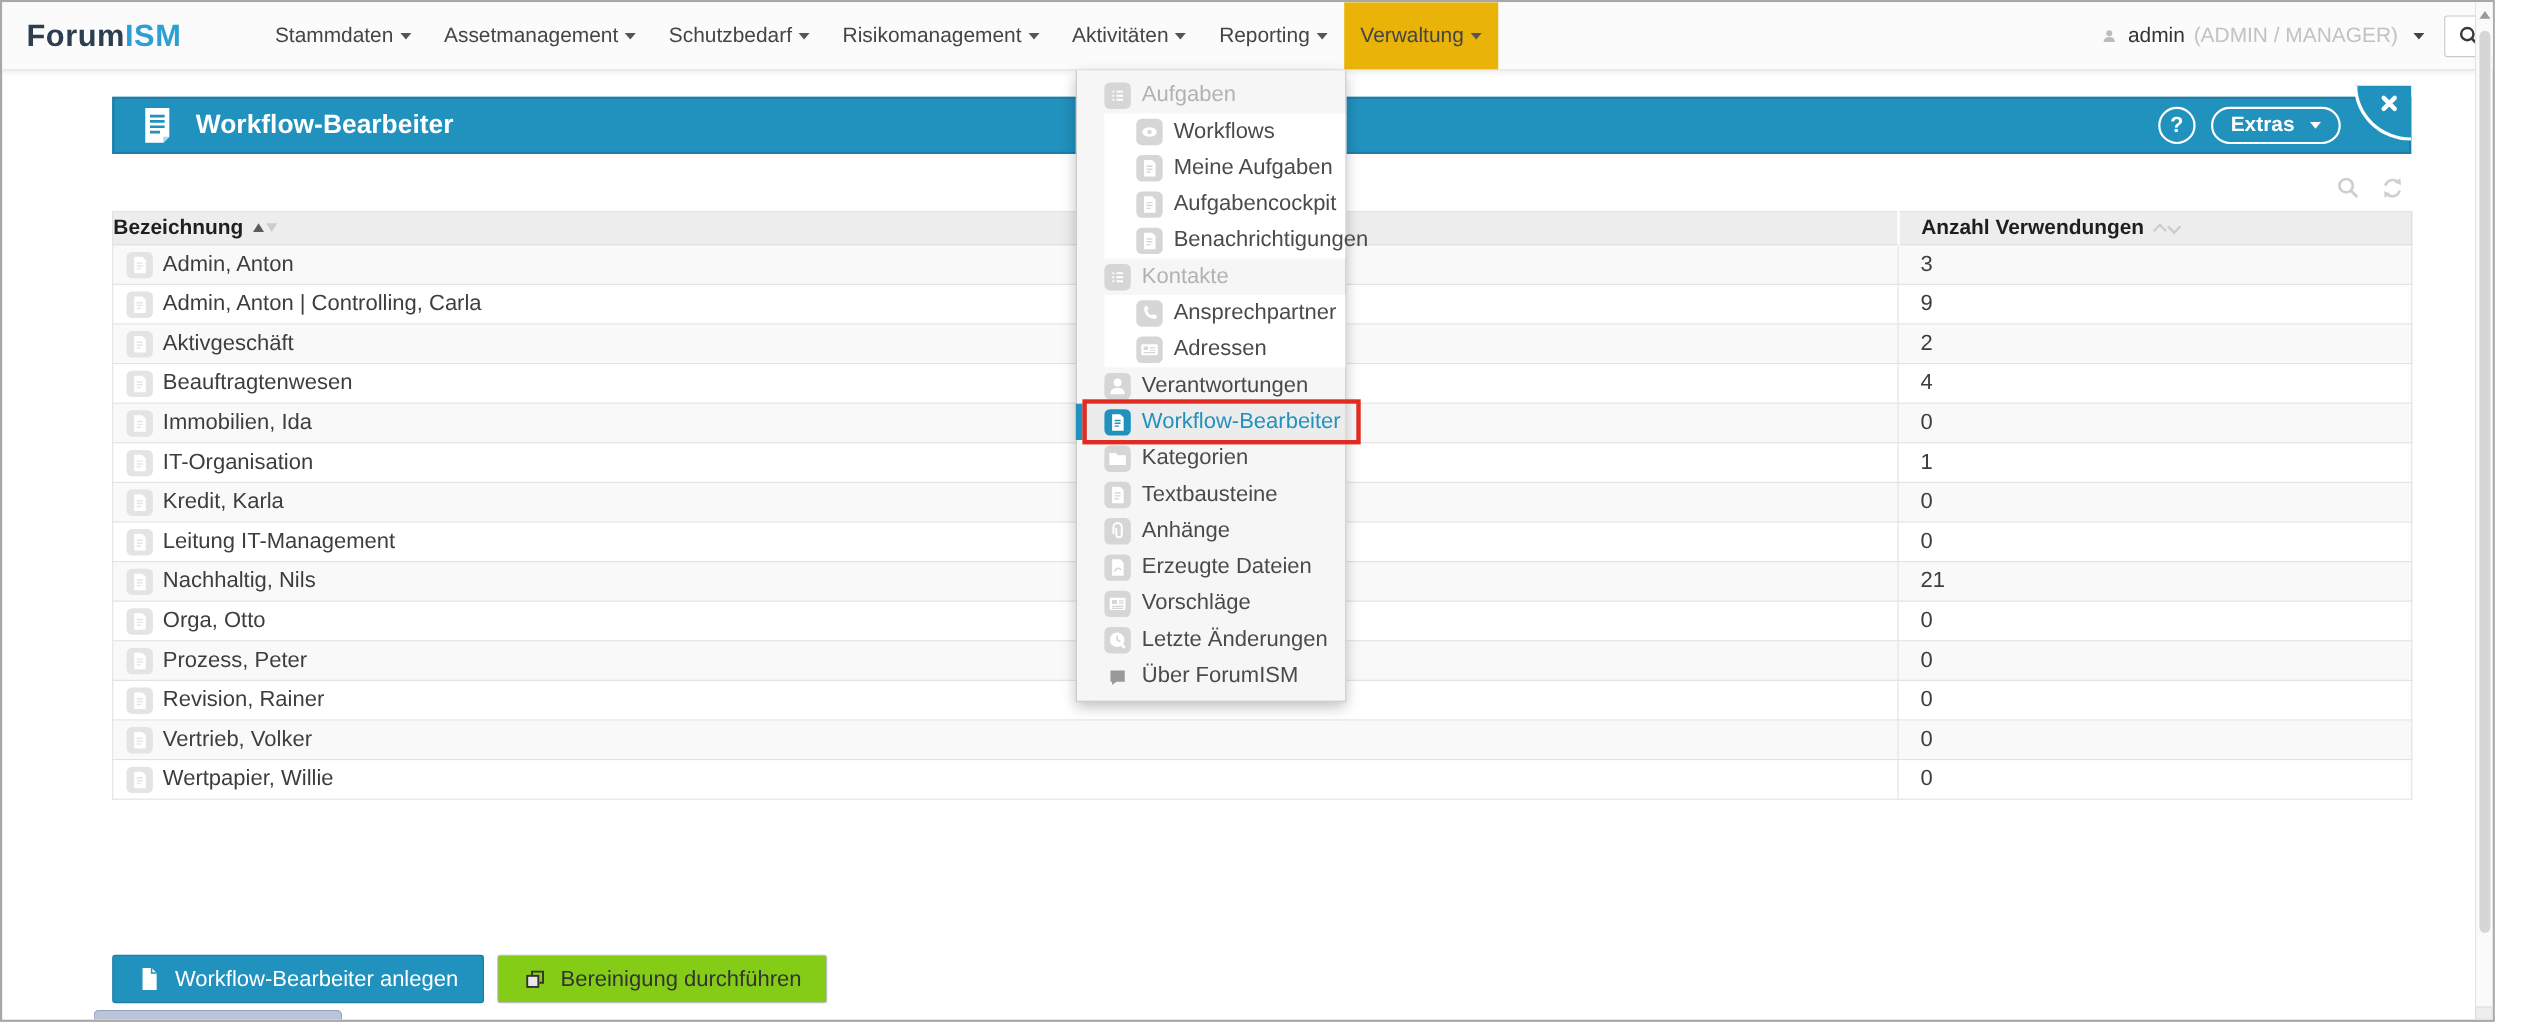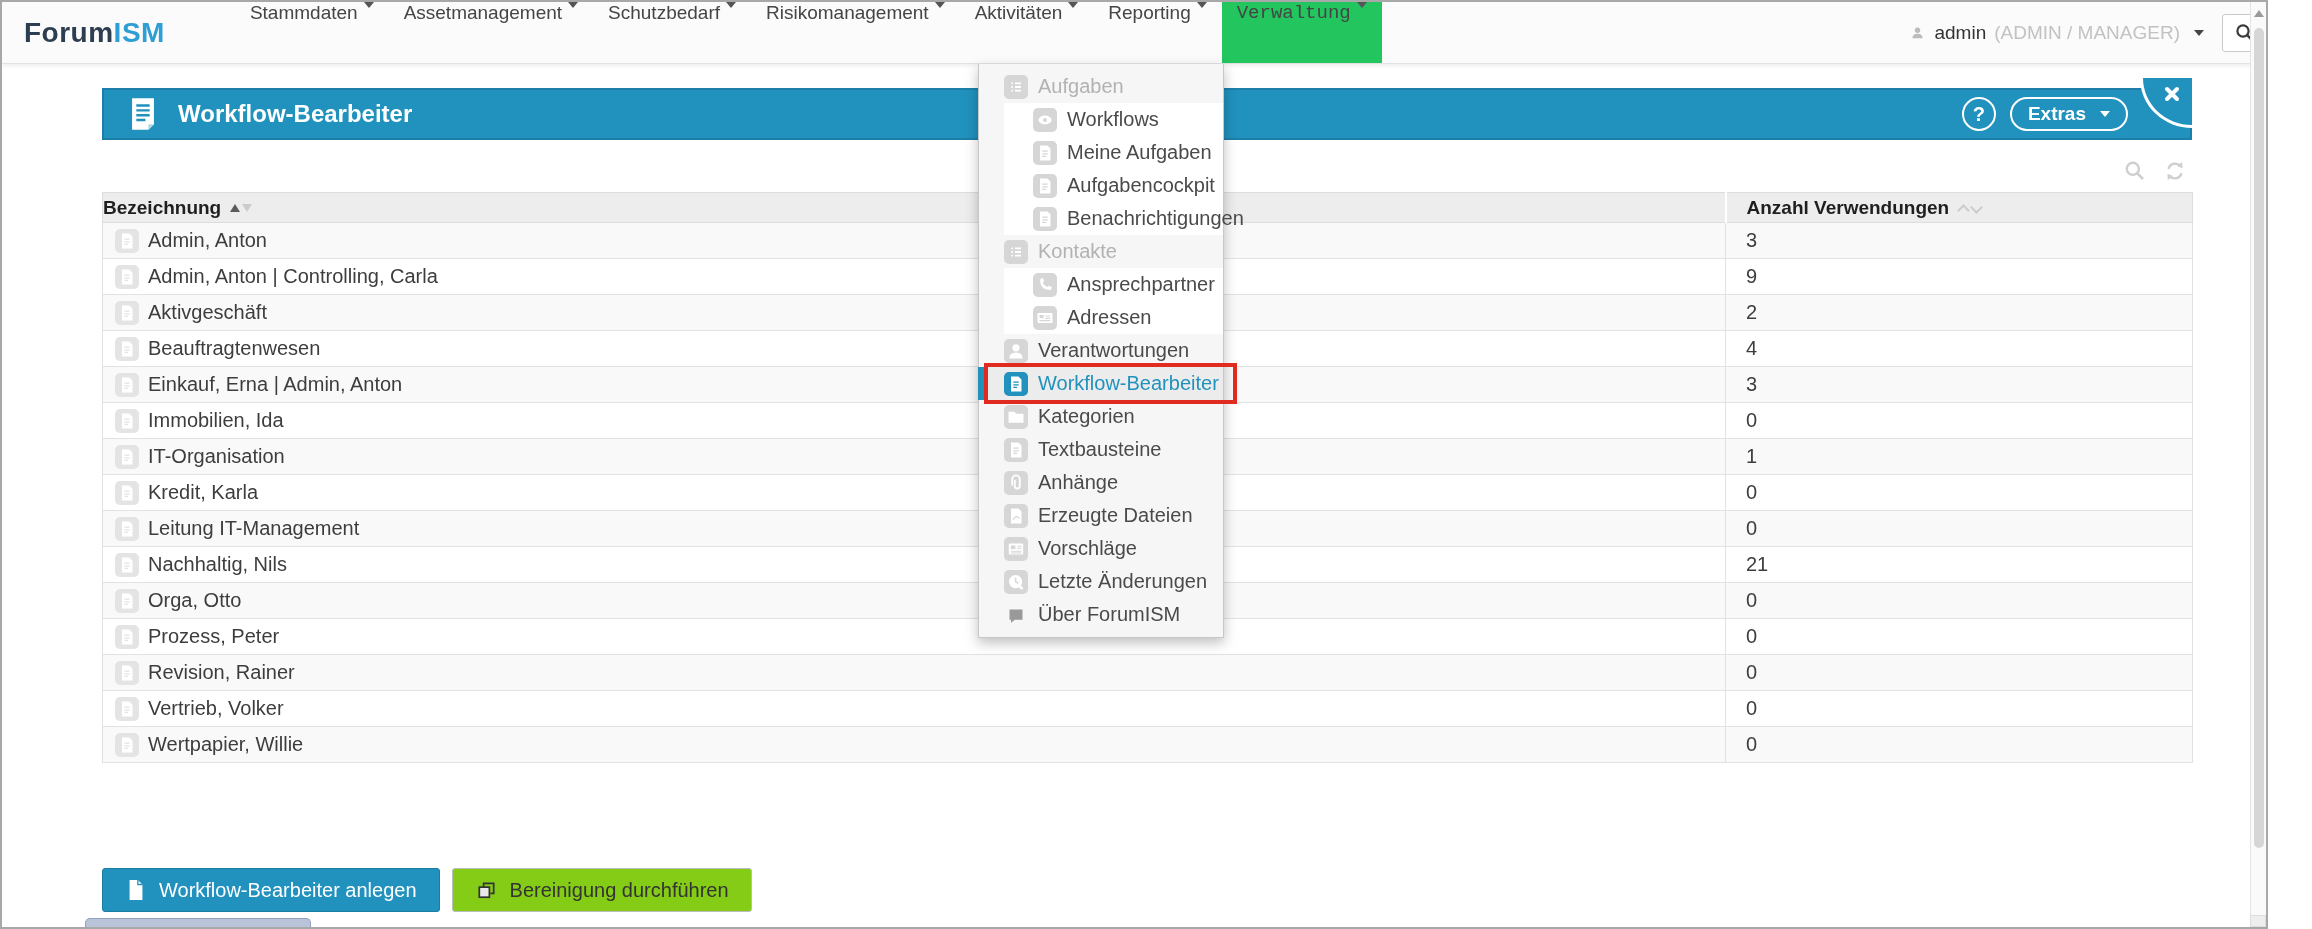--- a/index.html
+++ b/index.html
@@ -6,22 +6,22 @@
   body { font-family:"Liberation Sans", sans-serif; background:#fff; }
   .page { position:relative; width:2268px; height:929px; background:#fff; border:2px solid #a8a8a8; overflow:hidden; }
 
   
   .navbar { position:absolute; left:0; top:0; width:2292px; height:62px; background:#fbfbfb;
             border-bottom:1px solid #e2e2e2; box-shadow:0 2px 4px rgba(0,0,0,.07);
             display:flex; align-items:stretch; z-index:4; }
   .logo { display:flex; align-items:center; margin-left:22px; font-size:28px; font-weight:bold; letter-spacing:.5px; }
   .logo .lg1 { color:#2c3e50; } .logo .lg2 { color:#2e9fd4; }
   .nav-items { display:flex; margin-left:70px; }
-  .nav-item { display:flex; align-items:flex-start; padding:0 15px; font-size:19px; color:#454545; cursor:pointer; white-space:nowrap; }
-  .nav-item.active { background:#22c55e;font-family:Liberation Mono, monospace; }
+  .nav-item { display:flex; align-items:center; padding:0 15px; font-size:19px; color:#454545; cursor:pointer; white-space:nowrap; }
+  .nav-item.active { background:#eab308; }
   .caret { display:inline-block; width:0; height:0; border-left:5px solid transparent; border-right:5px solid transparent; border-top:6px solid #555; margin-left:6px; }
   .nav-right { margin-left:auto; display:flex; align-items:center; gap:18px; padding-right:26px; }
   .user { display:flex; align-items:center; gap:8px; font-size:19px; cursor:pointer; }
   .user-name { color:#333; }
   .user-roles { color:#c2c2c2; }
   .user .caret { border-top-color:#444; }
   .search-btn { width:46px; height:38px; background:#fff; border:1px solid #c9c9c9; border-radius:3px; display:flex; align-items:center; justify-content:center; cursor:pointer; }
 
   
   .vscroll { position:absolute; right:0; top:0; bottom:0; width:16px; background:#fafafa; border-left:1px solid #e3e3e3; z-index:15; }
@@ -285,28 +285,20 @@
 
           <tr>
             <td class="c-name"><span class="sq row-ic">
                 <svg width="24" height="24" viewBox="0 0 24 24">
                   <use href="#g-doc"></use>
                 </svg>
               </span><span class="nm">Beauftragtenwesen</span></td>
             <td class="c-count">4</td>
           </tr>
 
-          <tr>
-            <td class="c-name"><span class="sq row-ic">
-                <svg width="24" height="24" viewBox="0 0 24 24">
-                  <use href="#g-doc"></use>
-                </svg>
-              </span><span class="nm">Einkauf, Erna | Admin, Anton</span></td>
-            <td class="c-count">3</td>
-          </tr>
 
           <tr>
             <td class="c-name"><span class="sq row-ic">
                 <svg width="24" height="24" viewBox="0 0 24 24">
                   <use href="#g-doc"></use>
                 </svg>
               </span><span class="nm">Immobilien, Ida</span></td>
             <td class="c-count">0</td>
           </tr>
 

